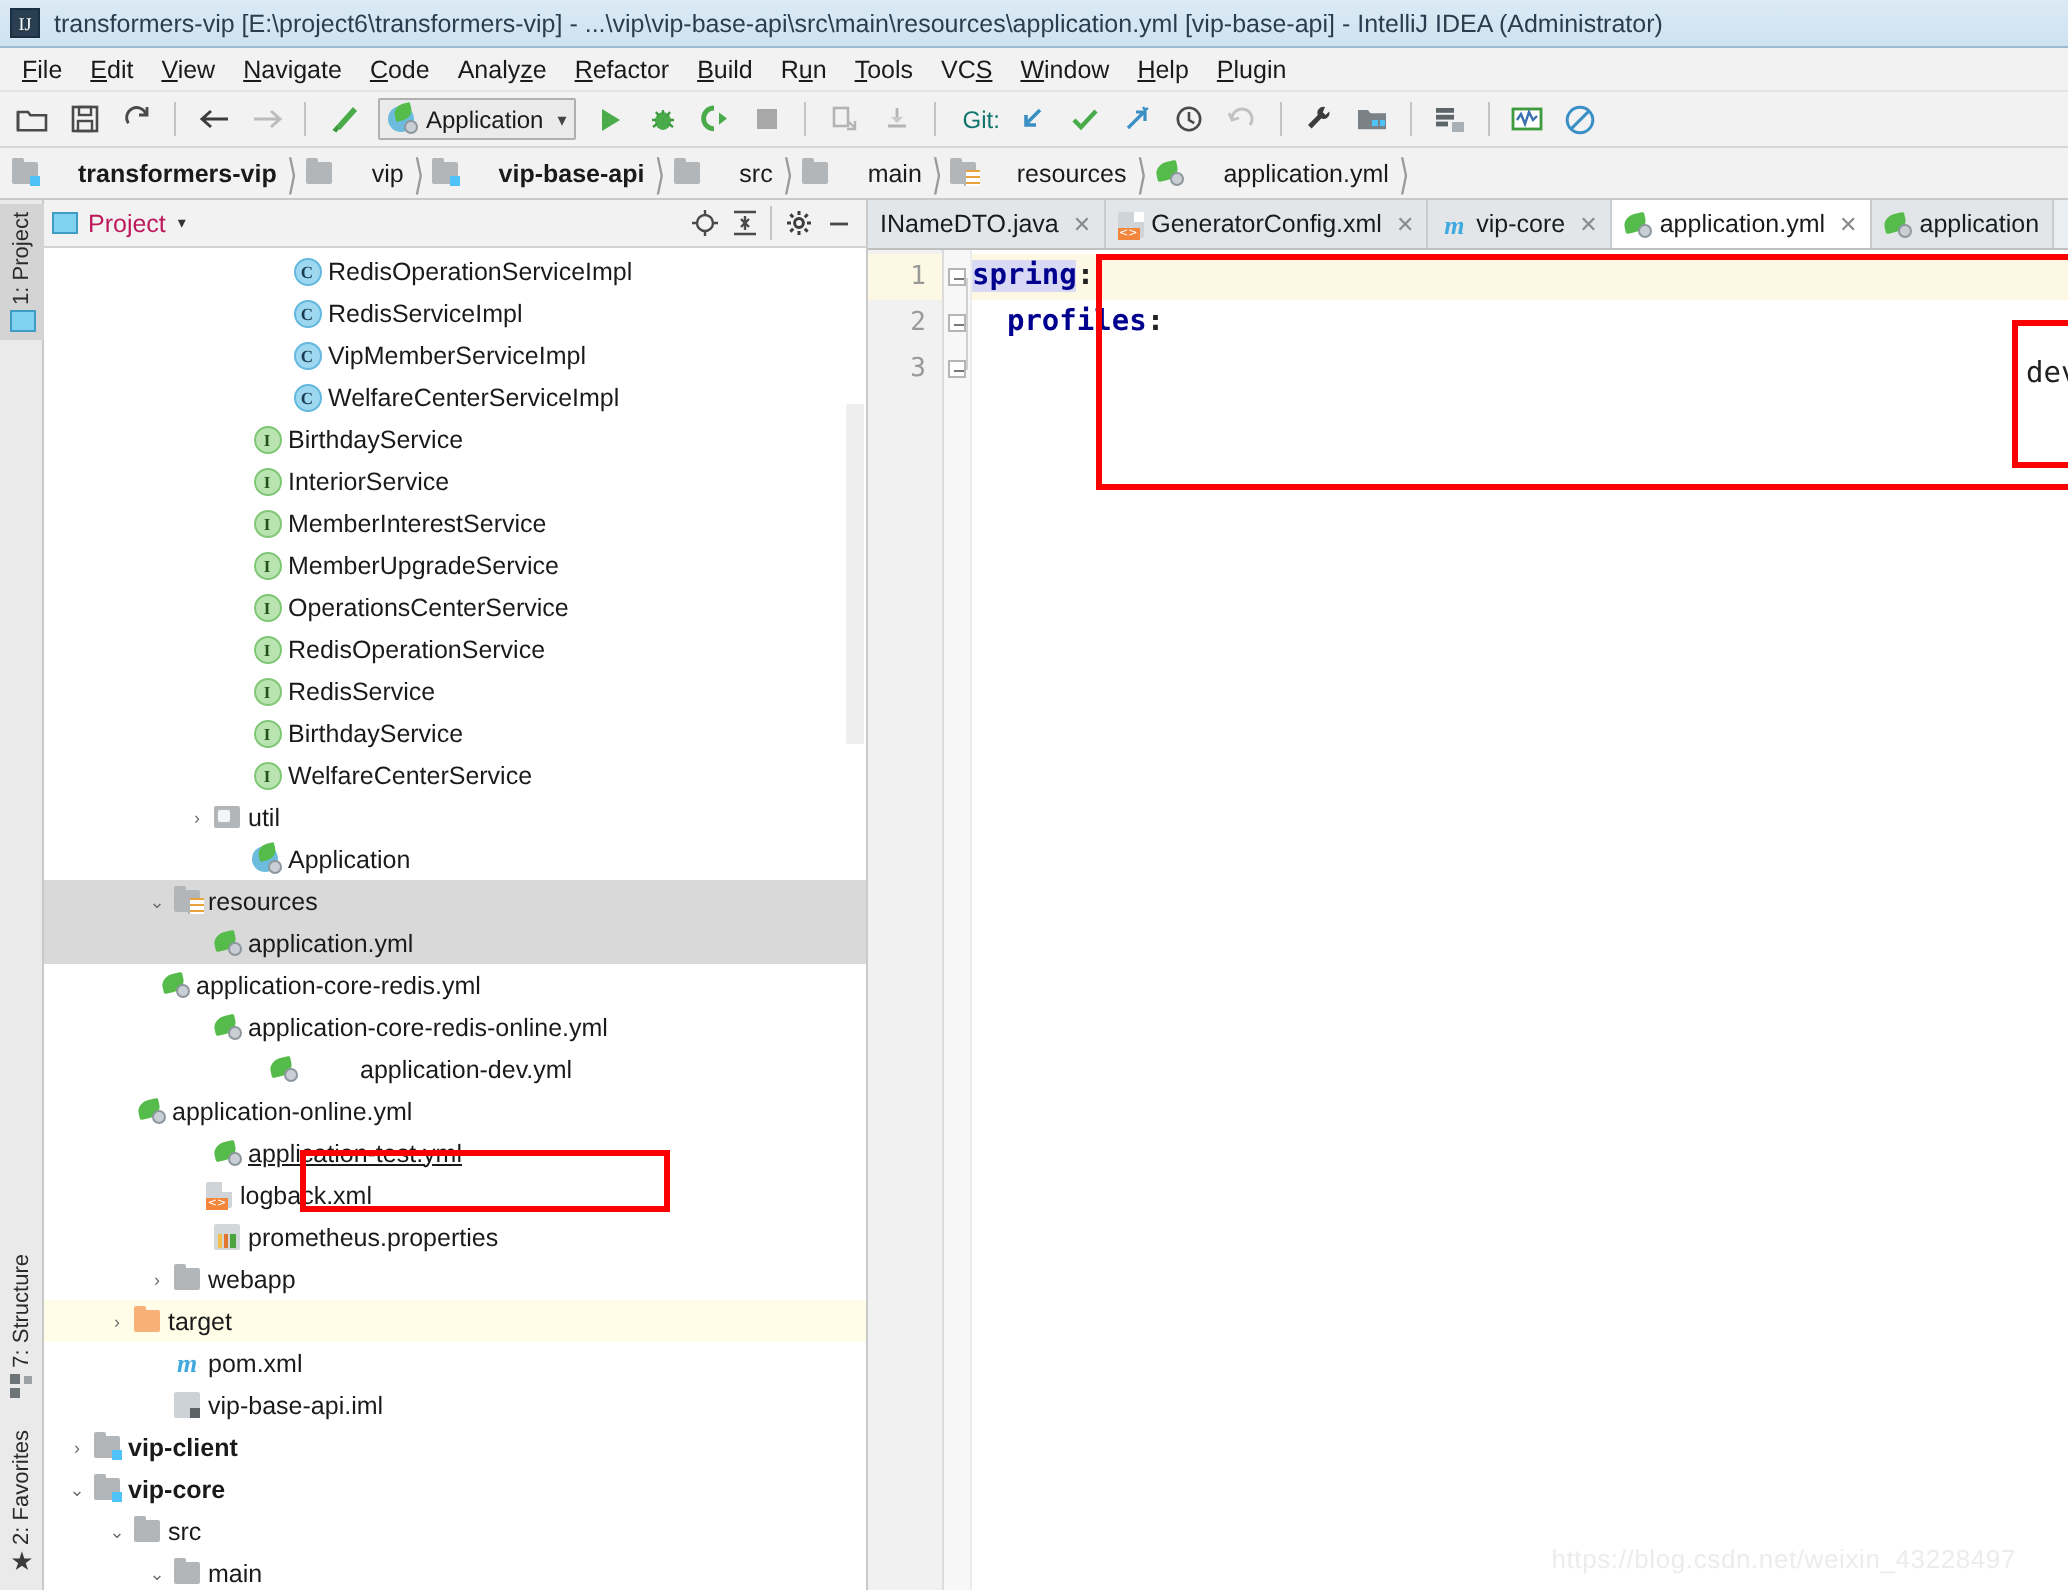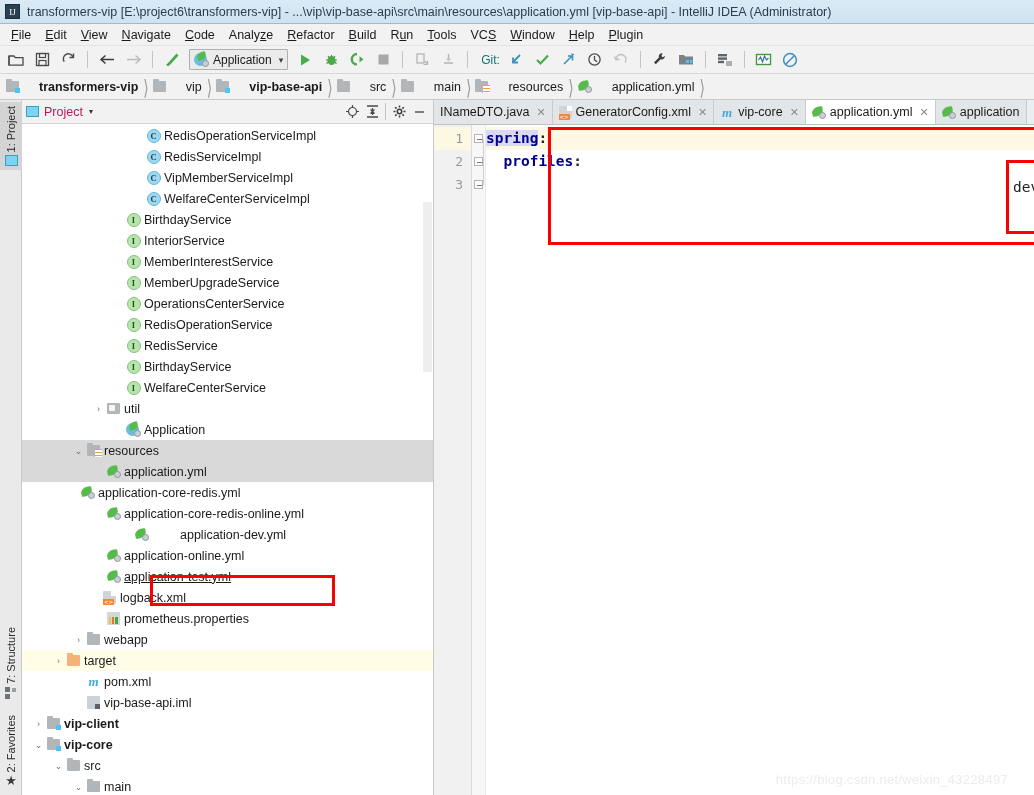--- a/index.html
+++ b/index.html
@@ -835,21 +835,21 @@
           <div class="trow" style="padding-left: 70px; gap: 28px;">
             <span class="arrow"></span>
             <span class="ico">
               <span class="ic-yml">
                 <span class="leaf"></span>
                 <span class="gear"></span>
               </span>
             </span>
             <span class="lbl">application-dev.yml</span>
           </div>
-          <div class="trow" style="padding-left: 70px;">
+          <div class="trow" style="padding-left: 32px;">
             <span class="arrow"></span>
             <span class="ico">
               <span class="ic-yml">
                 <span class="leaf"></span>
                 <span class="gear"></span>
               </span>
             </span>
             <span class="lbl">application-online.yml</span>
           </div>
           <div class="trow" style="padding-left: 70px; text-decoration: underline;">

